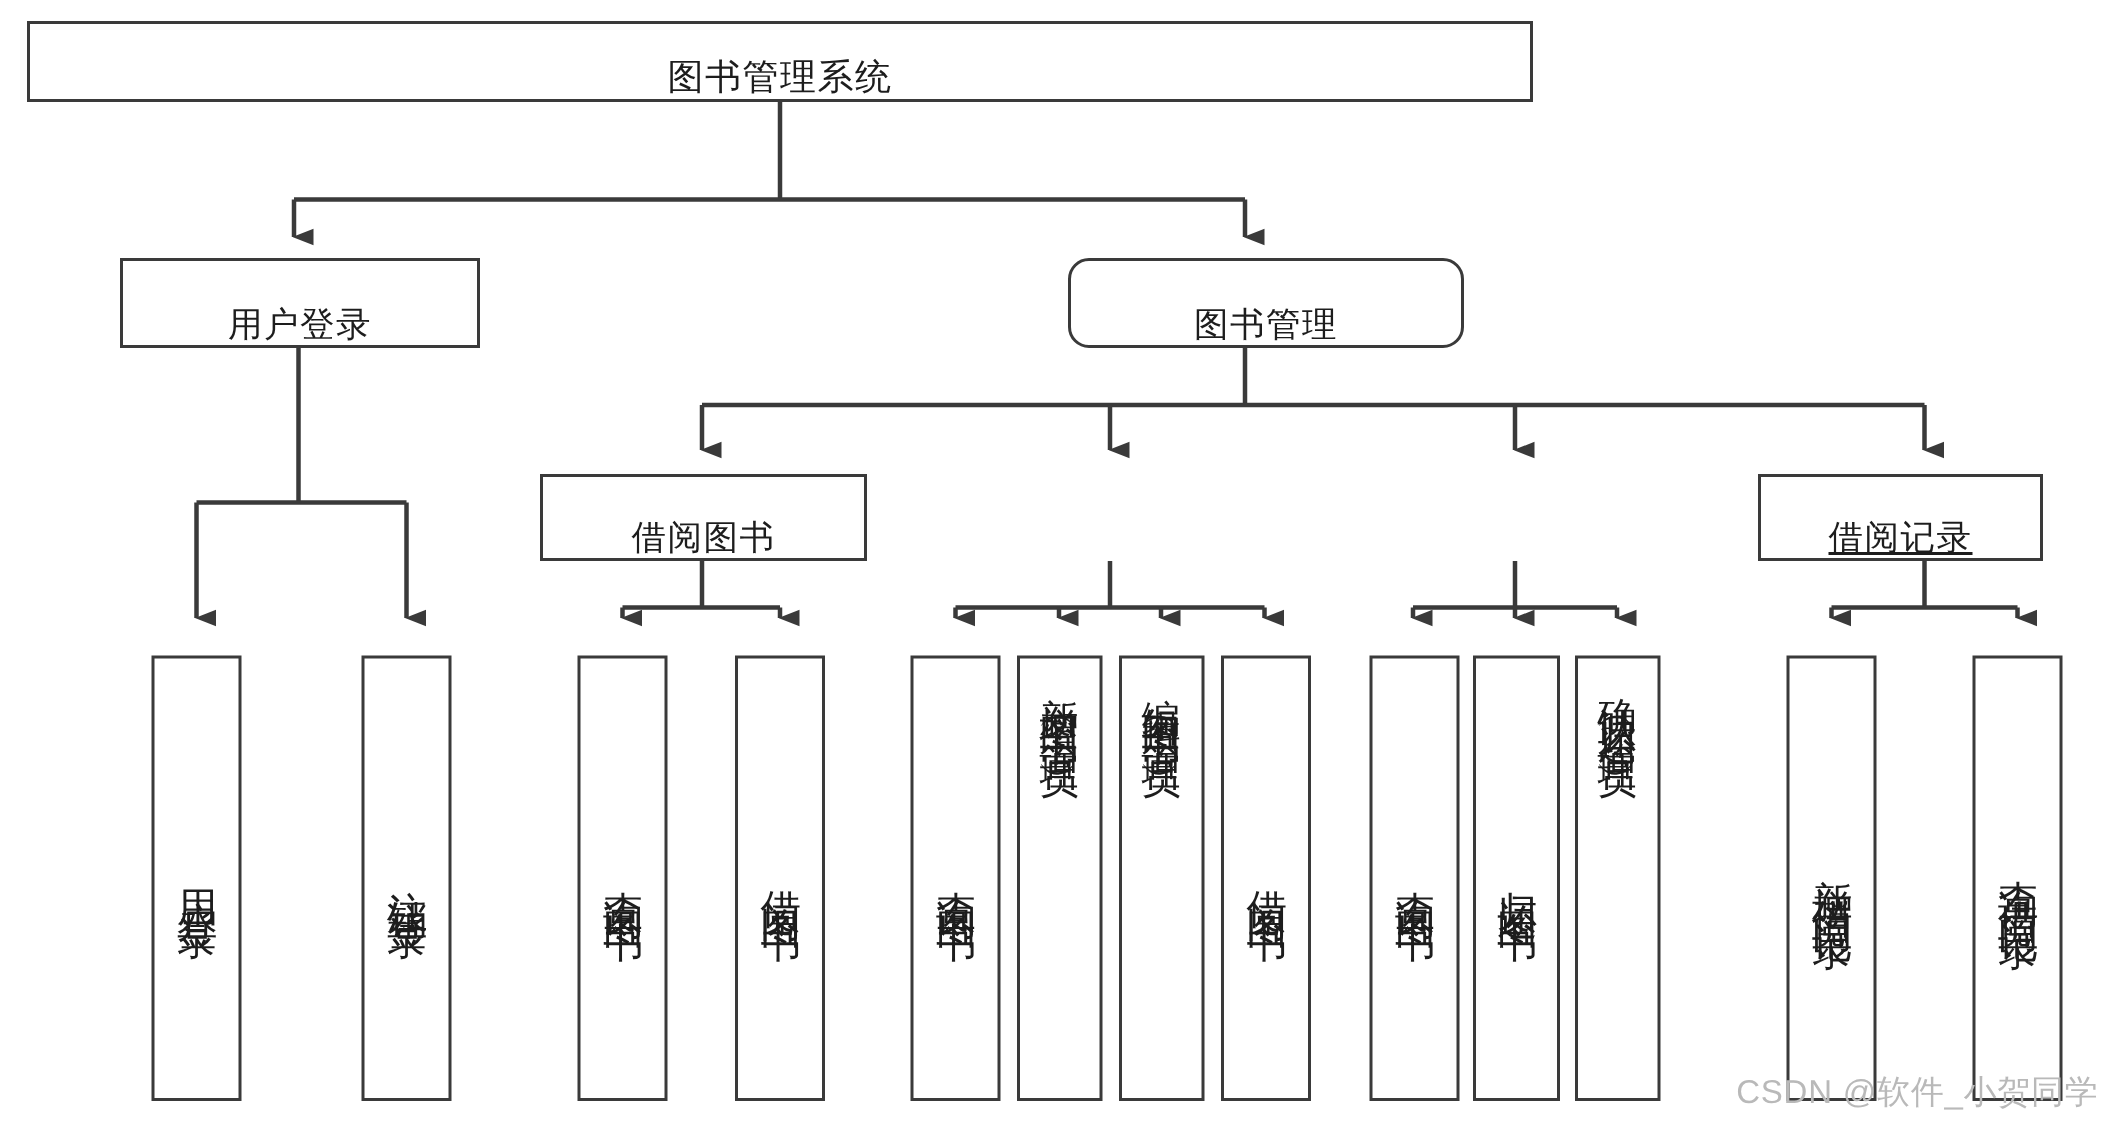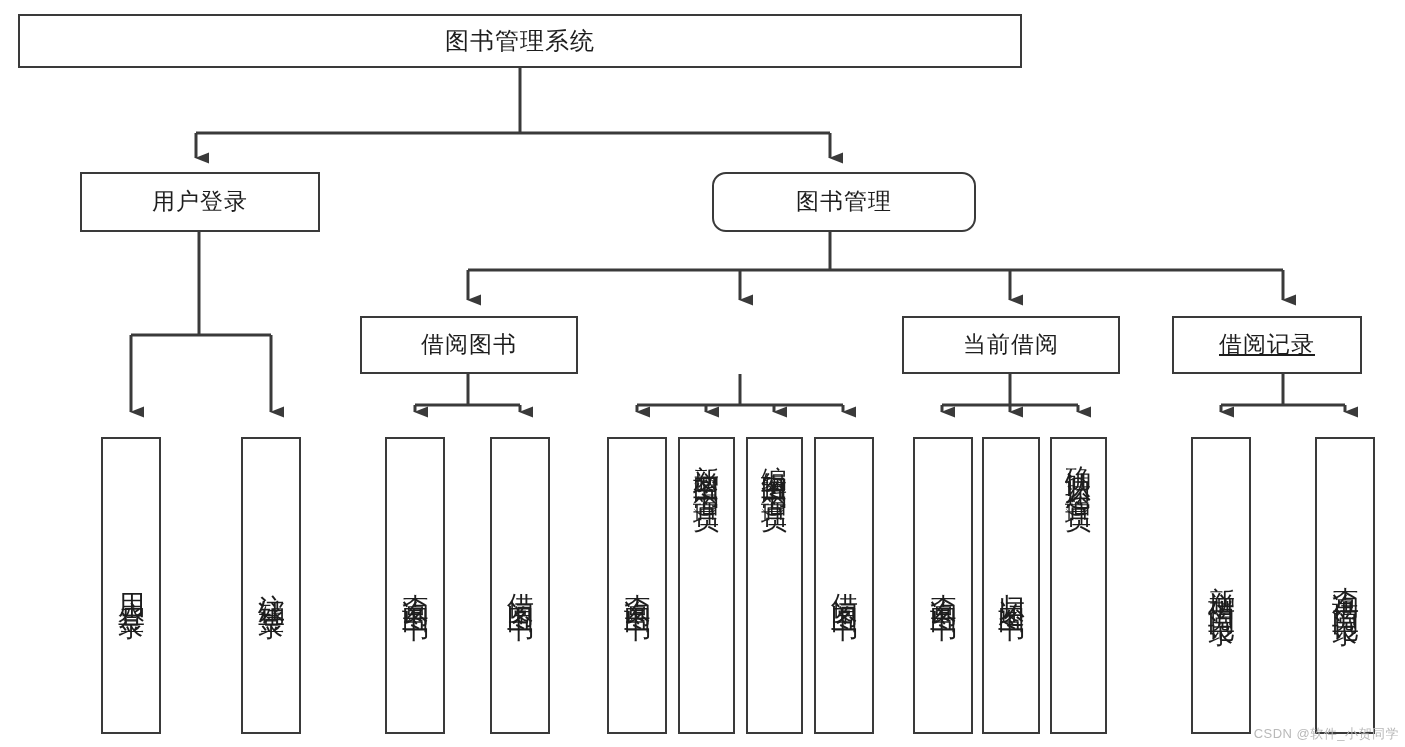--- a/index.html
+++ b/index.html
@@ -12,21 +12,21 @@
   }
   #canvas{position:relative;width:1405px;height:747px;}
   svg#wires{position:absolute;left:0;top:0;width:1405px;height:747px;}
 
   .node{
     position:absolute;
     box-sizing:border-box;
     background:#ffffff;
     border:2.5px solid #3a3a3a;
     display:flex;
-    align-items:center;
+    align-items:flex-end;
     justify-content:center;
     color:#1d1d1d;
   }
   .node .lbl{
     display:block;
     text-align:center;
     line-height:1.12;
     white-space:pre;
   }
   
@@ -49,21 +49,21 @@
     text-orientation:upright;
     white-space:nowrap;
   }
   
   .leaf.tall{justify-content:flex-start;}
   .leaf.tall .lbl{letter-spacing:6px;font-size:26px;}
 
   #watermark{
     position:absolute;
     right:6px;bottom:4px;
-    font-size:13px;
+    font-size:22px;
     color:#b9b9b9;
     letter-spacing:0.5px;
     white-space:nowrap;
     pointer-events:none;
   }
 </style>
 </head>
 <body>
 
 <div id="canvas">
@@ -125,23 +125,20 @@
   <div class="node h-node" style="left:80px;top:172px;width:240px;height:60px;">
     <span class="lbl">用户登录</span>
   </div>
   <div class="node h-node" style="left:712px;top:172px;width:264px;height:60px;border-radius:14px;">
     <span class="lbl">图书管理</span>
   </div>
 
   <div class="node h-node" style="left:360px;top:316px;width:218px;height:58px;">
     <span class="lbl">借阅图书</span>
   </div>
-  <div class="node h-node" style="left:902px;top:316px;width:218px;height:58px;">
-    <span class="lbl">当前借阅</span>
-  </div>
   <div class="node h-node" style="left:1172px;top:316px;width:190px;height:58px;text-decoration:underline;">
     <span class="lbl">借阅记录</span>
   </div>
 
   <div class="node leaf" style="left:101px;top:437px;width:60px;height:297px;">
     <span class="lbl">用户登录</span>
   </div>
   <div class="node leaf" style="left:241px;top:437px;width:60px;height:297px;">
     <span class="lbl">注销登录</span>
   </div>

